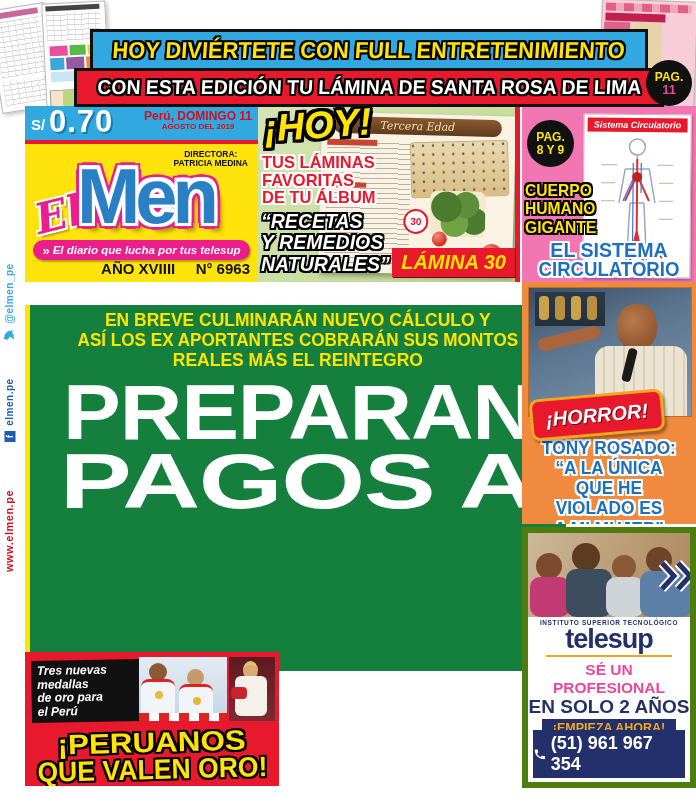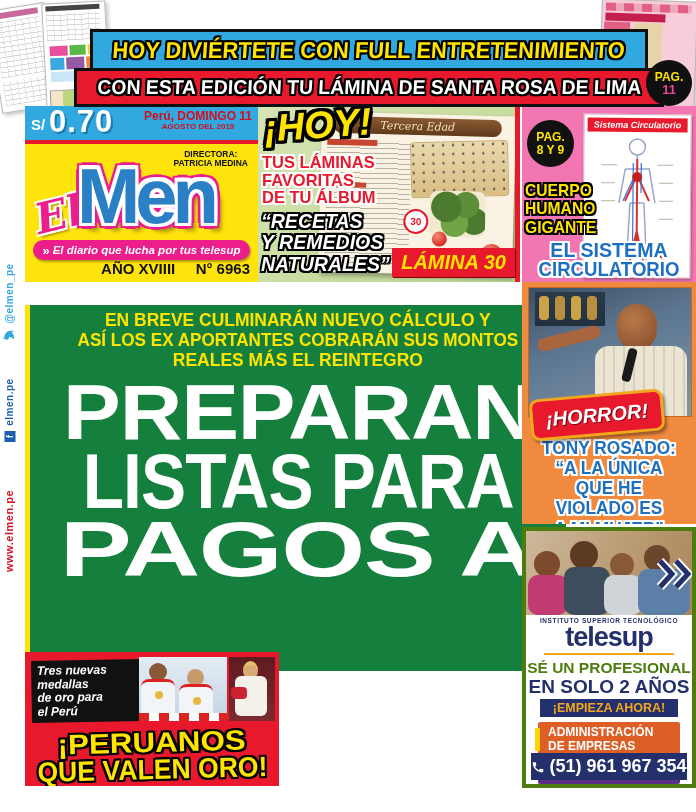--- a/index.html
+++ b/index.html
@@ -183,21 +183,20 @@
   </div>
 
   <div class="abs" style="left:25px;top:282px;width:541px;height:366px;background:#15803d;border-left:5px solid #ffe400;box-sizing:border-box;overflow:hidden;z-index:2;margin-top:23px;">
     <div style="padding-top:6px;color:#ffe400;font-weight:bold;font-size:18px;line-height:1.1;">
       <div class="lineRow"><span style="transform:scaleX(.97);">EN BREVE CULMINARÁN NUEVO CÁLCULO Y</span></div>
       <div class="lineRow"><span style="transform:scaleX(.95);">ASÍ LOS EX APORTANTES COBRARÁN SUS MONTOS</span></div>
       <div class="lineRow"><span style="transform:scaleX(.97);">REALES MÁS EL REINTEGRO</span></div>
     </div>
     <div style="margin-top:8px;color:#fff;font-weight:bold;font-size:76px;line-height:.9;letter-spacing:-1px;">
       <div class="lineRow"><span style="transform:scale(1.14,1.02);">PREPARAN</span></div>
-      <div class="lineRow"><span style="transform:scale(.89,1.02);">LISTAS PARA</span></div>
       <div class="lineRow"><span style="transform:scale(1.42,1.02);">PAGOS A</span></div>
     </div>
   </div>
 
   <div class="abs" style="left:522px;top:282px;width:174px;height:242px;background:#f08a3e;z-index:2;overflow:hidden;">
     <div class="abs" style="left:6px;top:5px;width:162px;height:128px;background:linear-gradient(160deg,#3c4f63,#5d7globals690 40%,#7d95aa);background:linear-gradient(160deg,#3c4f63,#5d7690 40%,#7d95aa);overflow:hidden;border:1px solid #c46a22;">
       <div class="abs" style="left:6px;top:4px;width:70px;height:34px;background:linear-gradient(#2b3a4a,#22303e);"></div>
       <div class="abs" style="left:10px;top:8px;width:10px;height:24px;background:#c9a24a;border-radius:4px;"></div>
       <div class="abs" style="left:26px;top:8px;width:10px;height:24px;background:#b88f3e;border-radius:4px;"></div>
       <div class="abs" style="left:42px;top:8px;width:10px;height:24px;background:#c9a24a;border-radius:4px;"></div>
@@ -212,41 +211,41 @@
     </div>
     <div class="abs b ow2" style="left:0;top:156px;width:174px;text-align:center;color:#1d6fc0;font-size:18px;line-height:1.12;z-index:2;">
       <div style="transform:scaleX(.96);">TONY ROSADO:</div>
       <div style="transform:scaleX(.96);">“A LA ÚNICA</div>
       <div style="transform:scaleX(.96);">QUE HE</div>
       <div style="transform:scaleX(.96);">VIOLADO ES</div>
       <div style="transform:scaleX(.96);">A MI MUJER”</div>
     </div>
   </div>
 
-  <div class="abs" style="left:522px;top:527px;width:174px;height:261px;background:#fff;border:4px solid #4d7c0f;box-sizing:border-box;z-index:2;overflow:hidden;">
+  <div class="abs" style="left:522px;top:527px;width:174px;height:261px;background:#fff;border:6px solid #4d7c0f;box-sizing:border-box;z-index:2;overflow:hidden;">
     <div class="abs" style="left:0;top:0;width:172px;height:84px;background:linear-gradient(115deg,#cdb89b 0%,#b99a71 55%,#a8835c);overflow:hidden;">
       <div class="abs" style="left:8px;top:20px;width:26px;height:26px;border-radius:50%;background:#7d4a2d;"></div>
       <div class="abs" style="left:2px;top:44px;width:40px;height:40px;border-radius:10px;background:#c23a72;"></div>
       <div class="abs" style="left:44px;top:10px;width:28px;height:28px;border-radius:50%;background:#5d3a22;"></div>
       <div class="abs" style="left:38px;top:36px;width:46px;height:48px;border-radius:10px;background:#3e4d5e;"></div>
       <div class="abs" style="left:84px;top:22px;width:24px;height:24px;border-radius:50%;background:#8a5a38;"></div>
       <div class="abs" style="left:78px;top:44px;width:38px;height:40px;border-radius:10px;background:#cfd4d9;"></div>
       <div class="abs" style="left:118px;top:14px;width:26px;height:26px;border-radius:50%;background:#6d452b;"></div>
       <div class="abs" style="left:112px;top:38px;width:52px;height:46px;border-radius:10px;background:#5b7fa6;"></div>
       <svg style="position:absolute;right:2px;top:26px;" width="40" height="34" viewBox="0 0 40 34">
         <path d="M4 4 l12 13 -12 13" fill="none" stroke="#fff" stroke-width="9"></path>
         <path d="M20 4 l12 13 -12 13" fill="none" stroke="#fff" stroke-width="9"></path>
         <path d="M4 4 l12 13 -12 13" fill="none" stroke="#23306b" stroke-width="5"></path>
         <path d="M20 4 l12 13 -12 13" fill="none" stroke="#23306b" stroke-width="5"></path>
       </svg>
     </div>
     <div class="b" style="margin-top:86px;text-align:center;font-size:6.5px;color:#23306b;letter-spacing:.6px;">INSTITUTO SUPERIOR TECNOLÓGICO</div>
     <div class="b" style="text-align:center;font-size:27px;color:#23306b;line-height:1;letter-spacing:-1px;">telesup</div>
     <div style="margin:2px 18px 0;border-bottom:2px solid #f2a71f;"></div>
-    <div class="b" style="margin-top:4px;text-align:center;font-size:15.5px;color:#4d7c0f;">SÉ UN PROFESIONAL</div>
+    <div class="b" style="margin-top:4px;text-align:center;font-size:15.5px;color:#ec4899;">SÉ UN PROFESIONAL</div>
     <div class="b" style="text-align:center;font-size:19px;color:#23306b;line-height:1;">EN SOLO 2 AÑOS</div>
     <div class="b ctr" style="margin:3px 14px 0;background:#23306b;color:#f2a71f;font-size:12.5px;padding:2px 0;">
       <span>¡EMPIEZA AHORA!</span>
     </div>
     <div class="tbar" style="background:#dd5f26;">
       <div>ADMINISTRACIÓN</div>
       <div>DE EMPRESAS</div>
     </div>
     <div class="tbar" style="background:#5c2e86;">
       <div>CONTABILIDAD</div>

